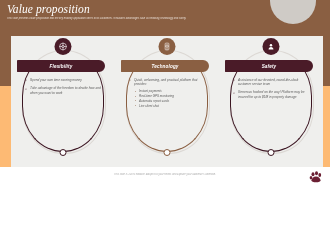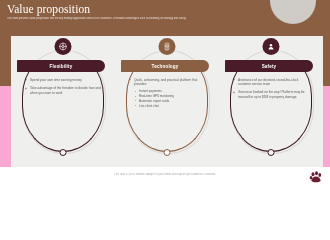--- a/index.html
+++ b/index.html
@@ -2,21 +2,21 @@
 <html><head>
 <meta charset="utf-8">
 <style>
   html,body{margin:0;padding:0;}
   body{
     width:330px;height:186px;overflow:hidden;
     background:#ffffff;
     font-family:"Liberation Sans", sans-serif;
     -webkit-font-smoothing:antialiased;
   }
-  .slide{position:relative;width:330px;height:186px;background:#f9a8d4;overflow:hidden;}
+  .slide{position:relative;width:330px;height:186px;background:#fdba74;overflow:hidden;font-style:italic;}
 
   
   .header{
     position:absolute;left:0;top:0;width:330px;height:36px;
     background:#8a5f42;overflow:hidden;
   }
   .header-circle{
     position:absolute;right:14px;top:-22px;width:46px;height:46px;
     border-radius:50%;background:#cfcbc6;
   }

